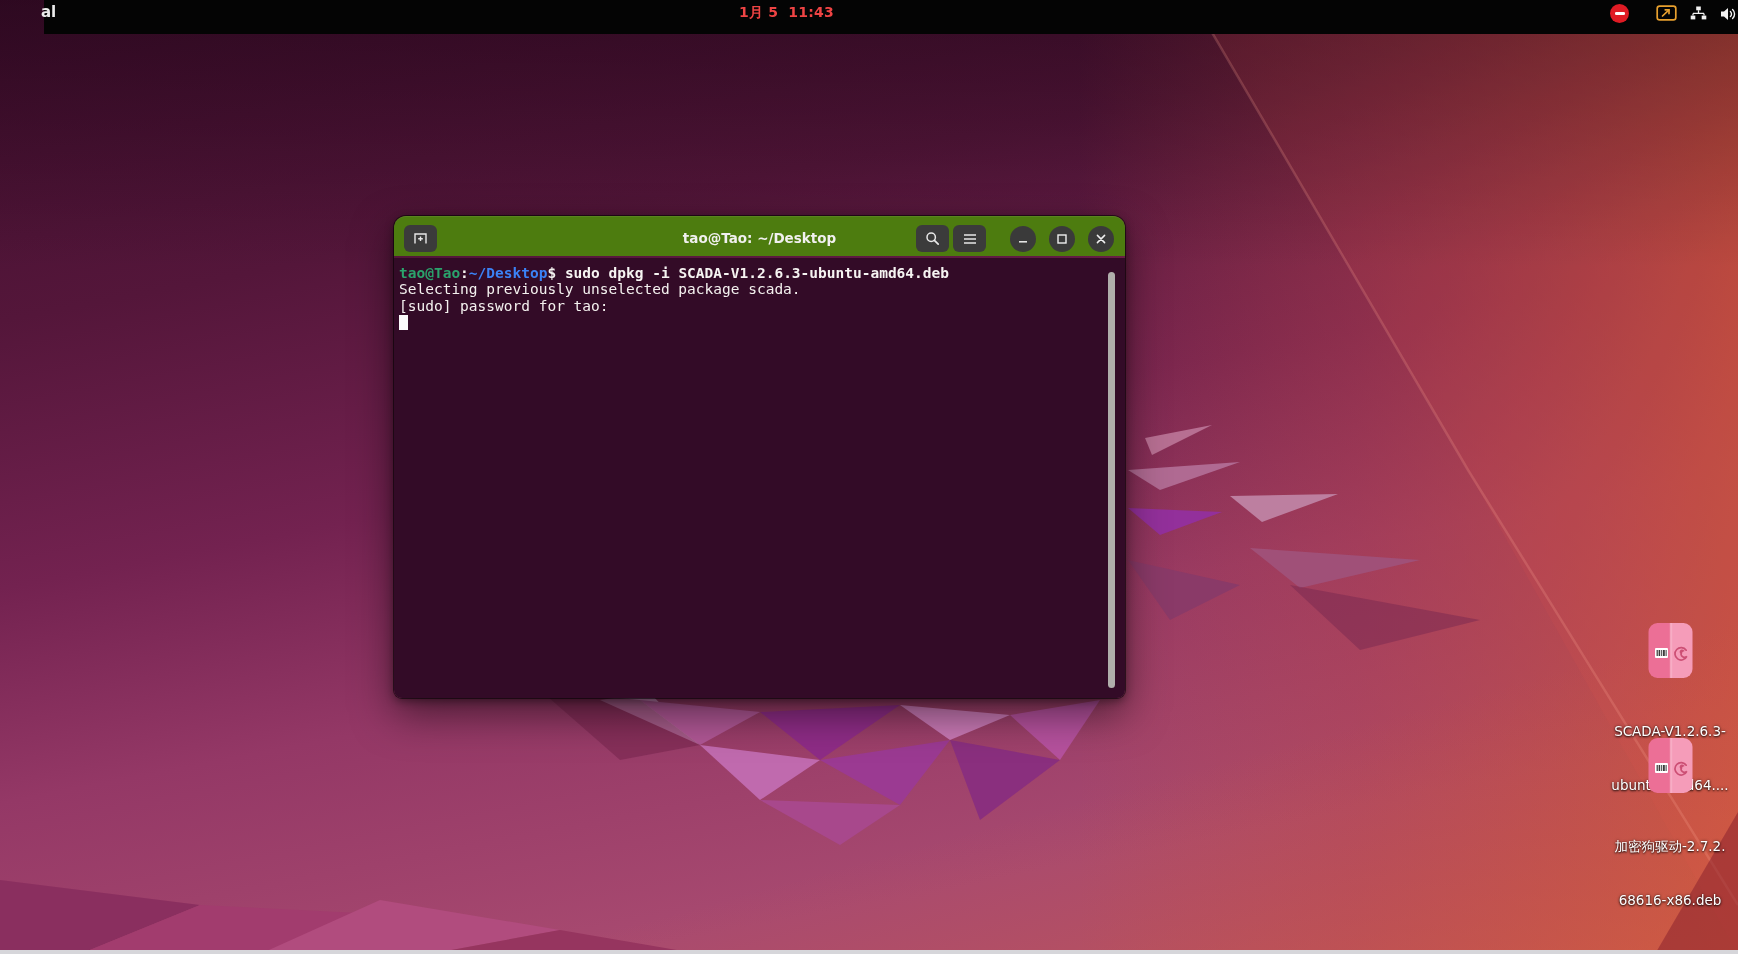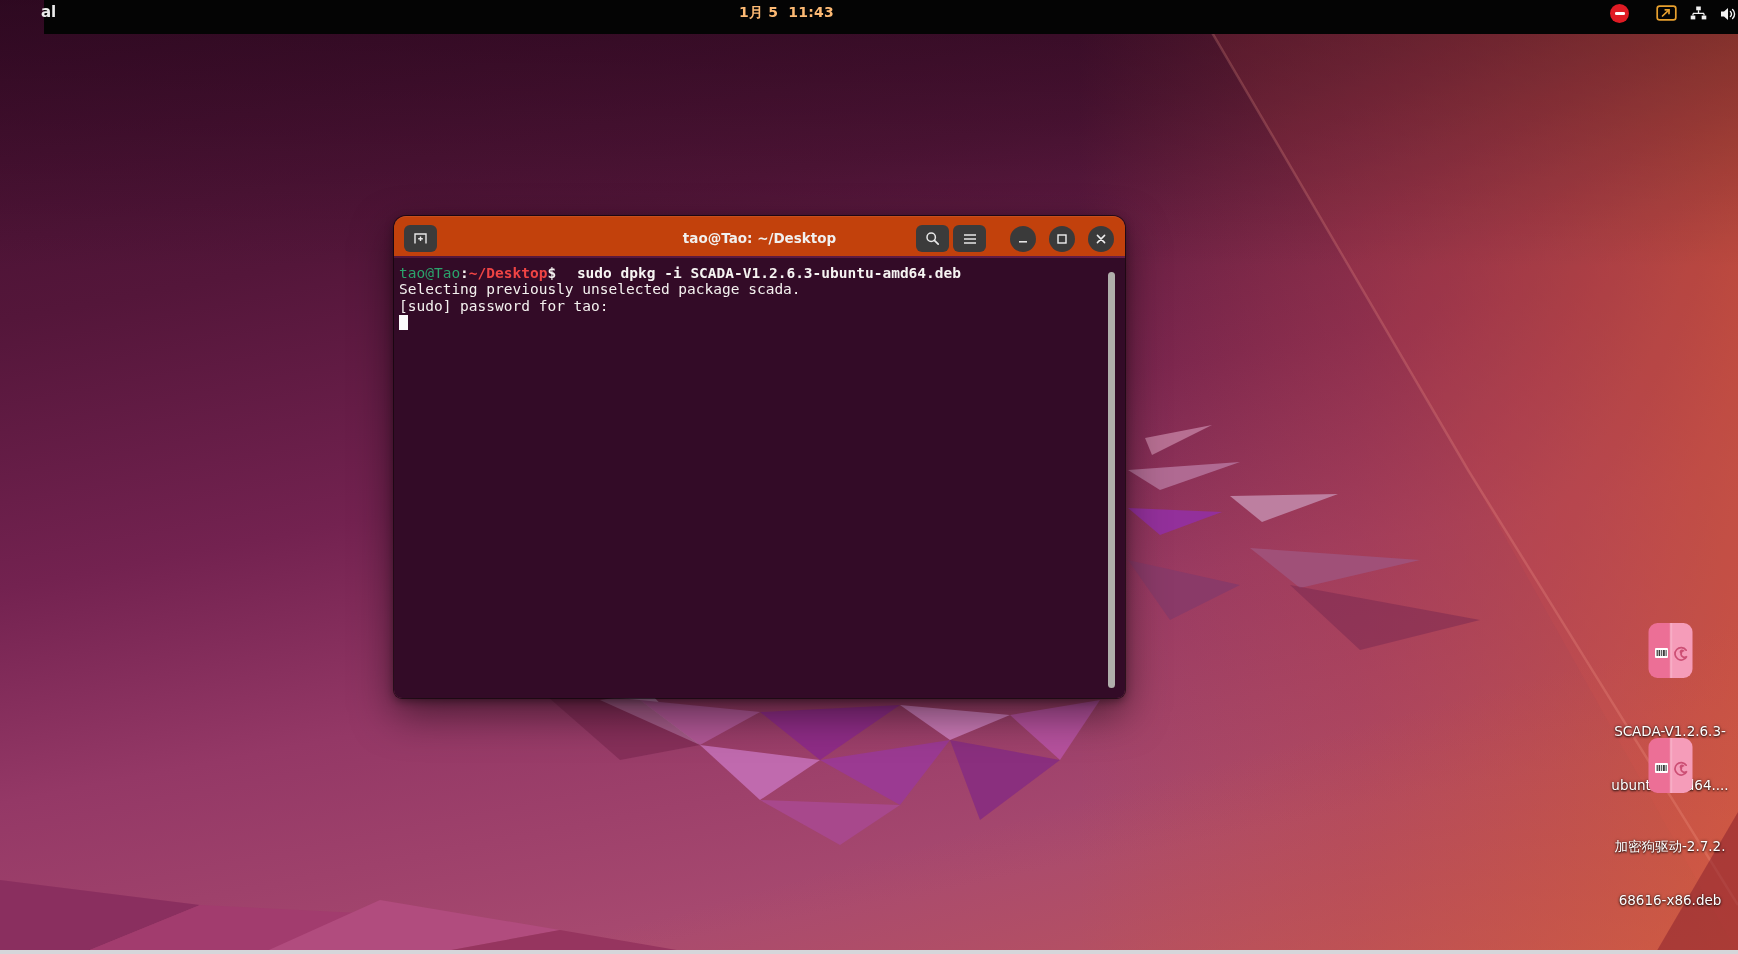--- a/index.html
+++ b/index.html
@@ -16,21 +16,21 @@
   .top-bar {
     position:absolute; left:0; top:0; width:1738px; height:34px;
     background:#040404; z-index:50; color:#f2f2f2;margin-left:44px;
   }
   .app-menu {
     position:absolute; left:-3px; top:3px; font-size:15px; font-weight:600;
     color:#ececec; white-space:pre;
   }
   .clock {
     position:absolute; left:695px; top:4px; font-size:14px; font-weight:600;
-    color:#fdba74; white-space:pre; letter-spacing:.2px;
+    color:#ef4444; white-space:pre; letter-spacing:.2px;
   }
   .status-cluster {
     position:absolute; right:16px; top:0; height:27px;
     display:flex; align-items:center; gap:13px;
   }
   .dnd-badge {
     width:19px; height:19px; border-radius:50%; background:#e01b24;
     display:flex; align-items:center; justify-content:center; margin-right:14px;
   }
   .dnd-badge .bar { width:10px; height:2.6px; border-radius:1.3px; background:#fff; }
@@ -43,21 +43,21 @@
   }
 
   
   .terminal-window {
     position:absolute; left:394px; top:216px; width:731px; height:482px;
     border-radius:12px 12px 8px 8px; z-index:20;
     box-shadow:0 0 0 1px rgba(0,0,0,.55), 0 16px 40px rgba(0,0,0,.5), 0 3px 10px rgba(0,0,0,.4);
   }
   .titlebar {
     position:absolute; left:0; top:0; width:100%; height:40px;
-    background:#c2410c; border-radius:12px 12px 0 0;
+    background:#4d7c0f; border-radius:12px 12px 0 0;
     border-top:1px solid rgba(255,255,255,.07);
   }
   .title-text {
     position:absolute; left:0; top:0; width:100%; height:42px;
     display:flex; align-items:center; justify-content:center;
     color:#f1f0ef; font-size:13.5px; font-weight:bold; pointer-events:none;
   }
   .tb-btn {
     position:absolute; top:8px; width:33px; height:27px; border-radius:6px;
     background:#3b3b3b; display:flex; align-items:center; justify-content:center;
@@ -74,24 +74,24 @@
   .close-btn  { left:694px; }
 
   .term-content {
     position:absolute; left:0; top:42px; width:100%; height:440px;
     background:#330b27; border-radius:0 0 8px 8px;
     padding:7px 18px 0 5px; overflow:hidden;
     font-family:"DejaVu Sans Mono","Liberation Mono",monospace;
     font-size:14.5px; line-height:16.4px; color:#f4f1ef;
   }
   .tline { white-space:pre; }
-  .p-green { color:#2ba36c; font-weight:normal; }
+  .p-green { color:#2ba36c; font-weight:bold; }
   .p-white { color:#f4f1ef; font-weight:bold; }
-  .p-blue  { color:#ef4444; font-weight:bold; }
-  .p-cmd   { color:#f6f4f2; font-weight:bold;margin-left:12px; }
+  .p-blue  { color:#3b82f6; font-weight:bold; }
+  .p-cmd   { color:#f6f4f2; font-weight:bold; }
   .cursor-block {
     width:8.5px; height:15px; background:#fbfbfb; margin-top:1px;
   }
   .term-scrollbar {
     position:absolute; right:10px; top:56px; width:7px; height:416px;
     border-radius:3.5px; background:#b0aeab;
   }
 
   
   .desktop-icon { position:absolute; width:150px; text-align:center; z-index:10; }

